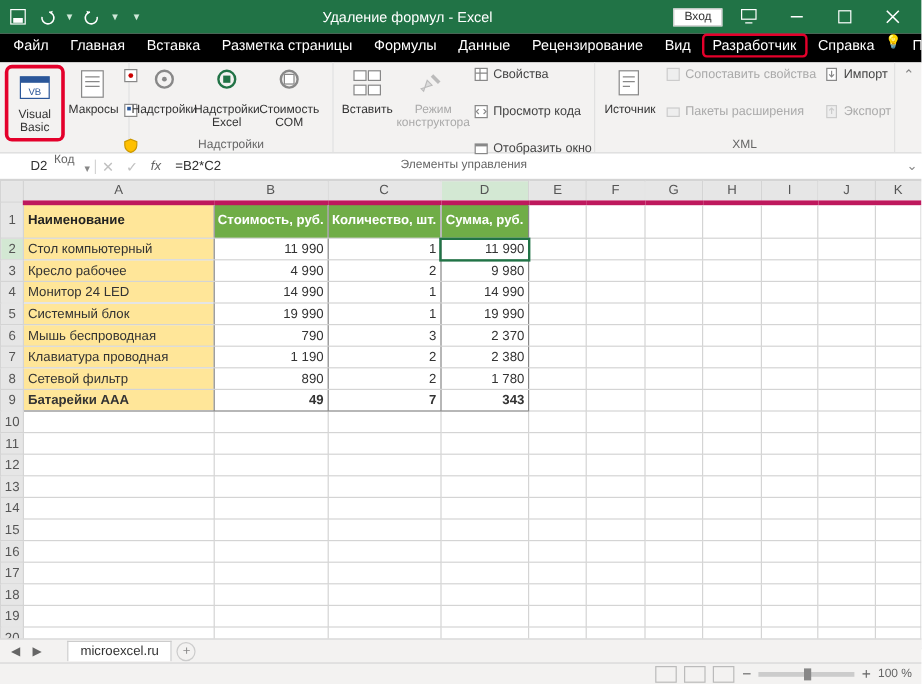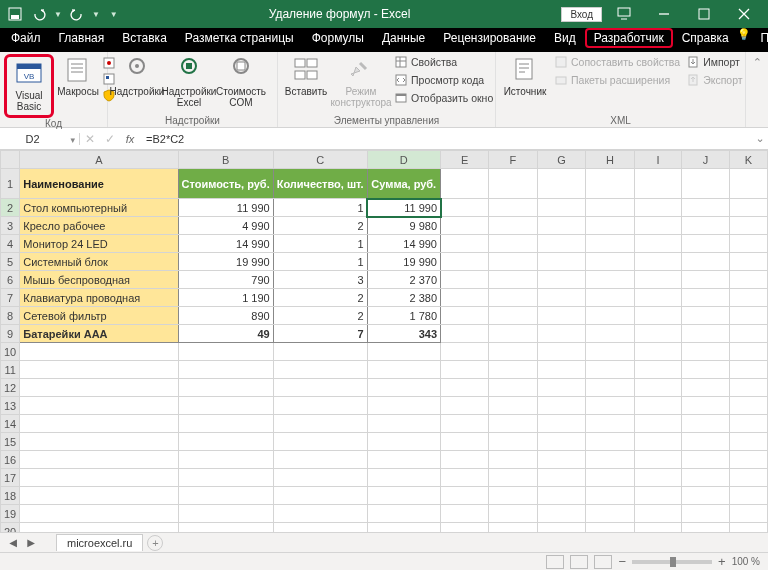--- a/index.html
+++ b/index.html
@@ -18,21 +18,21 @@
 .menubar .helpico { width: 20px; text-align: center; cursor: pointer; }
 .ribbon { height: 76px; background: #f3f2f1; border-bottom: 1px solid #d4d4d4; display: flex; }
 .ribbon .group { border-right: 1px solid #e1e1e1; display: flex; flex-direction: column; padding: 2px 4px 0; }
 .ribbon .group .body { flex: 1; display: flex; align-items: flex-start; gap: 2px; }
 .ribbon .group .label { text-align: center; font-size: 10px; color: #666; padding-bottom: 1px; }
 .rbtn-big { display: flex; flex-direction: column; align-items: center; padding: 2px 4px; cursor: pointer; width: 50px; }
 .rbtn-big .ico { width: 28px; height: 28px; }
 .rbtn-big .txt { text-align: center; font-size: 10px; line-height: 11px; margin-top: 2px; }
 .rbtn-sm { display: flex; align-items: center; gap: 3px; padding: 1px 2px; cursor: pointer; font-size: 10.5px; color: #444; white-space: nowrap; }
 .rbtn-sm.disabled { color: #aaa; }
-.rstack { display: flex; flex-direction: column; gap: 2px; }
+.rstack { display: flex; flex-direction: column; gap: 15px; }
 .vbhighlight { border: 3px solid #e4002b; border-radius: 6px; padding: 1px 2px; }
 .namebox-row { height: 22px; display: flex; align-items: center; border-bottom: 1px solid #d4d4d4; background: #fff; }
 .namebox { width: 80px; border-right: 1px solid #d4d4d4; padding: 0 20px 0 6px; font-size: 11px; position: relative; text-align: center; }
 .namebox::after { content: "▾"; position: absolute; right: 4px; top: 2px; color: #888; font-size: 9px; }
 .fbbtn { width: 20px; text-align: center; color: #c0c0c0; cursor: pointer; font-size: 12px; }
 .fx { width: 20px; text-align: center; font-style: italic; font-size: 11px; color: #666; cursor: pointer; }
 .formulabar { flex: 1; padding: 0 6px; font-size: 11px; }
 .grid-wrap { position: relative; height: 400px; overflow: hidden; background: #fff; }
 .grid { border-collapse: collapse; table-layout: fixed; }
 .grid th, .grid td { border: 1px solid #d4d4d4; font-size: 11px; padding: 0 3px; height: 18px; white-space: nowrap; overflow: hidden; }
@@ -40,21 +40,21 @@
 .grid .colh.sel { background: #d3e8d3; }
 .grid .rowh { background: #e6e6e6; text-align: center; font-weight: normal; color: #555; width: 18px; min-width:18px; }
 .grid .rowh.sel { background: #d3e8d3; }
 .grid .corner { background: #e6e6e6; }
 .grid td { background: #fff; text-align: right; }
 .grid .hdr { background: #70ad47; color: #fff; font-weight: bold; text-align: center; line-height: 12px; padding: 2px 3px; }
 .grid .hdr.name { color: #222; }
 .grid .name { background: #ffe699; text-align: left; }
 .grid .active { outline: 2px solid #217346; outline-offset: -1px; }
 .grid .datacol { border-left: 1px solid #888; border-right: 1px solid #888; }
-.grid tr.hdrrow td { border-top: 1px solid #be185d; margin-left: 24px; }
+.grid tr.hdrrow td { border-top: 4px solid #be185d; margin-left: 24px; }
 .grid tr.lastdata td.datacol, .grid tr.lastdata td.name { border-bottom: 1px solid #888; font-weight: bold; }
 .sheetbar { position: absolute; bottom: 18px; left: 0; right: 0; height: 20px; background: #f3f2f1; border-top: 1px solid #d4d4d4; display: flex; align-items: center; padding: 0 6px; gap: 4px; }
 .sheetbar .navbtn { width: 14px; text-align: center; color: #666; cursor: pointer; font-size: 10px; }
 .sheetbar .tab { background: #fff; border: 1px solid #ccc; border-bottom: none; padding: 2px 10px; font-size: 11px; cursor: pointer; }
 .sheetbar .addsheet { width: 16px; height: 16px; border: 1px solid #ccc; border-radius: 50%; text-align: center; line-height: 14px; font-size: 11px; color: #888; cursor: pointer; }
 .statusbar { position: absolute; bottom: 0; left: 0; right: 0; height: 18px; background: #f3f2f1; border-top: 1px solid #d4d4d4; display: flex; align-items: center; padding: 0 8px; font-size: 10px; color: #666; }
 .statusbar .right { margin-left: auto; display: flex; align-items: center; gap: 6px; }
 .statusbar .viewbtn { width: 18px; height: 14px; border: 1px solid #bbb; cursor: pointer; }
 .statusbar .slider { width: 80px; height: 4px; background: #ccc; position: relative; }
 .statusbar .slider .thumb { position: absolute; left: 38px; top: -3px; width: 6px; height: 10px; background: #888; }

